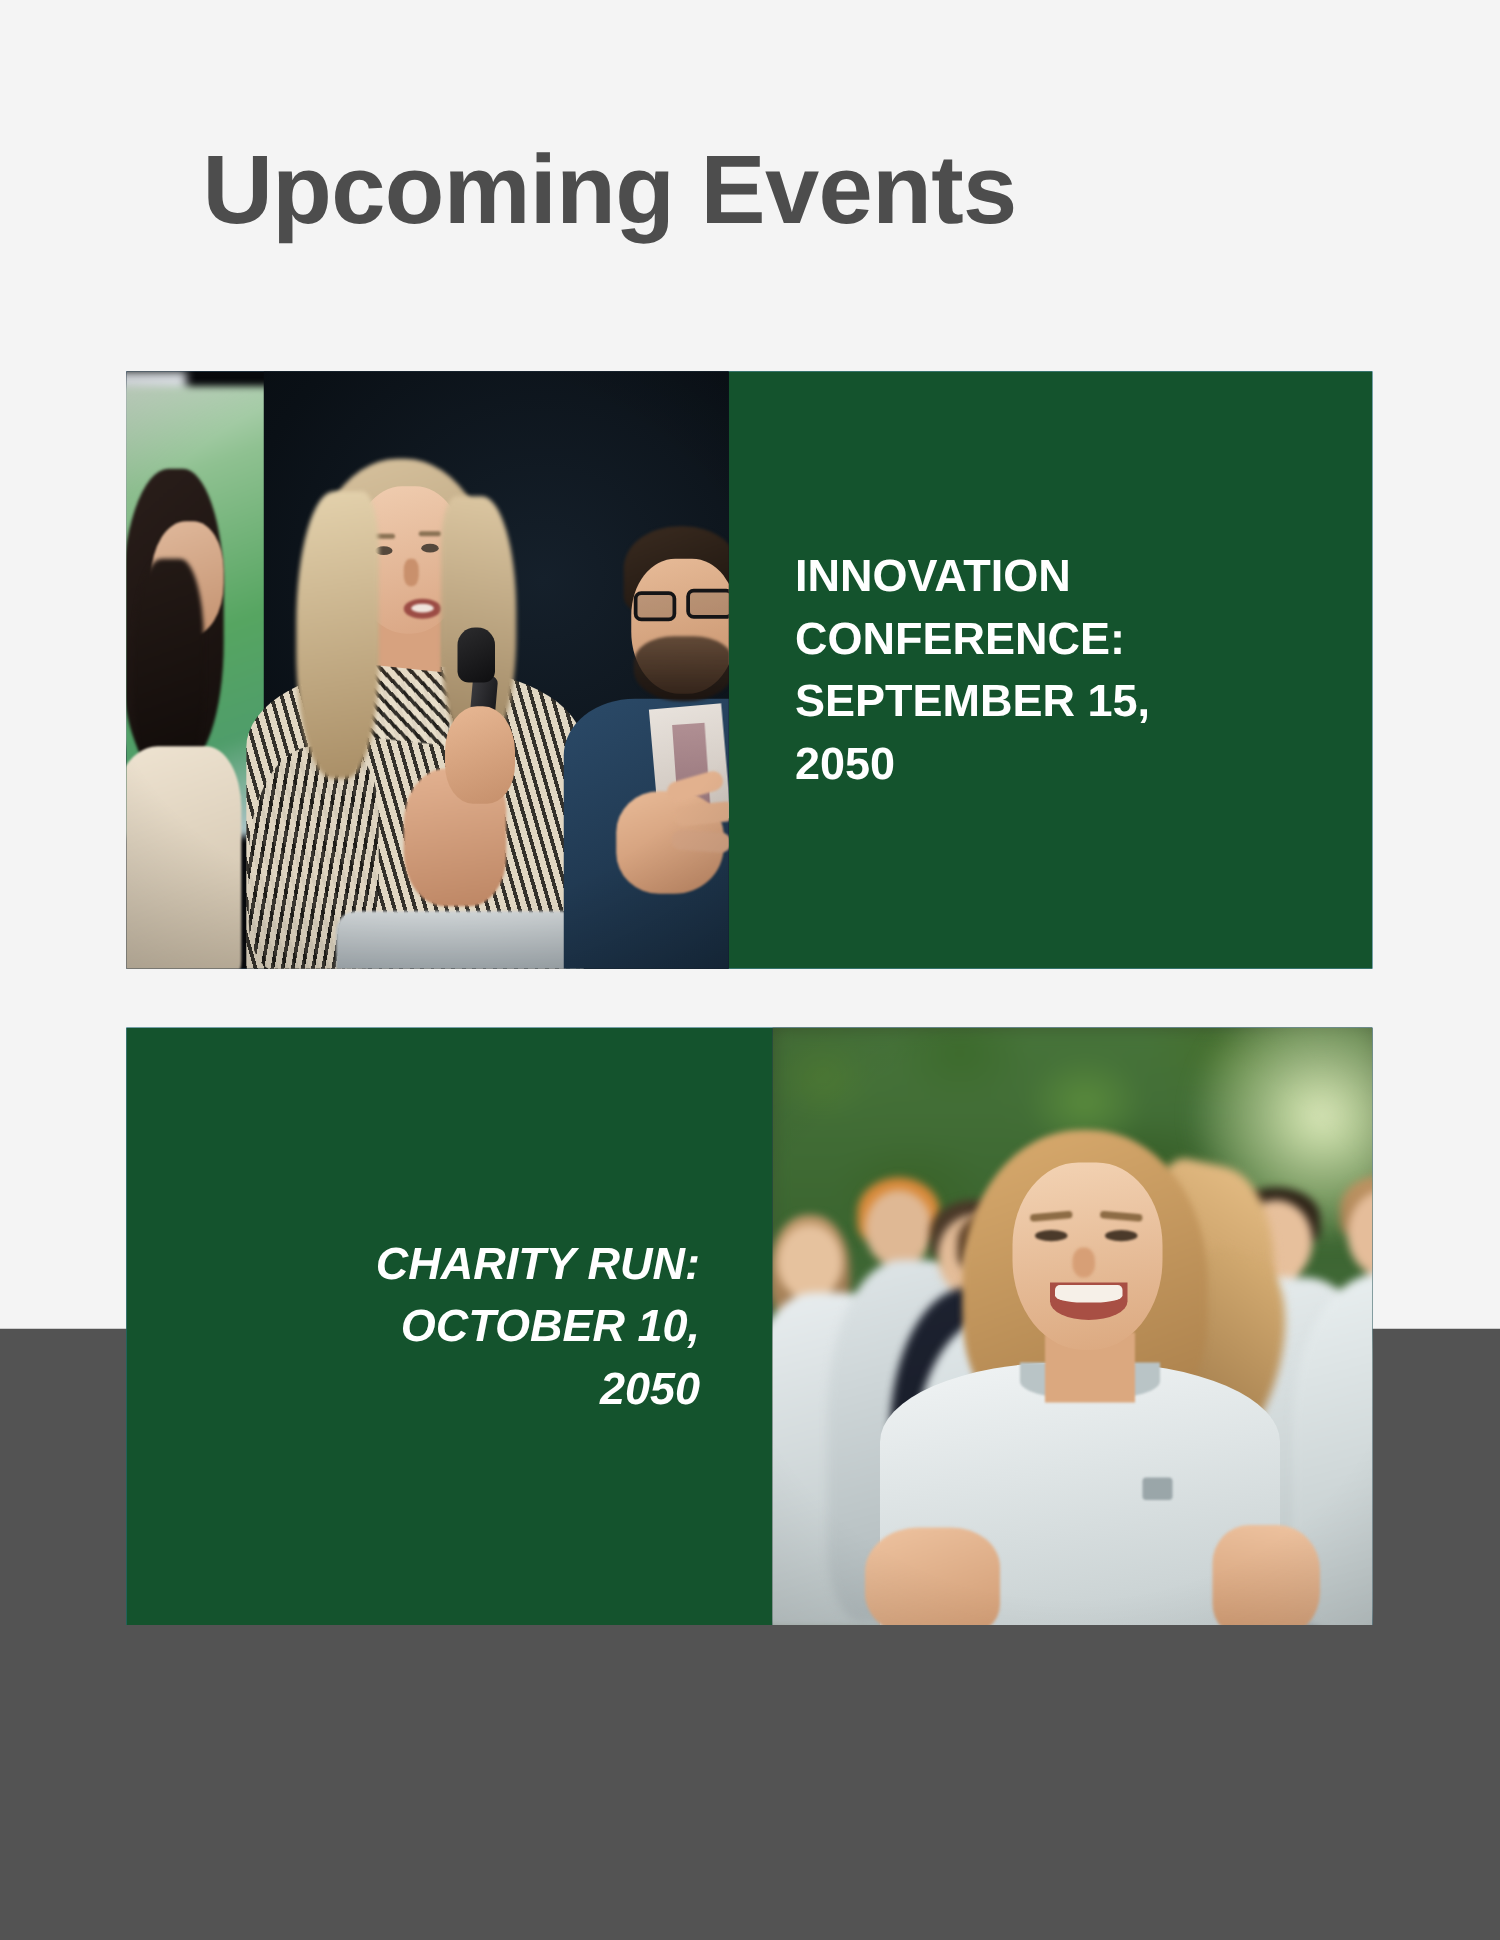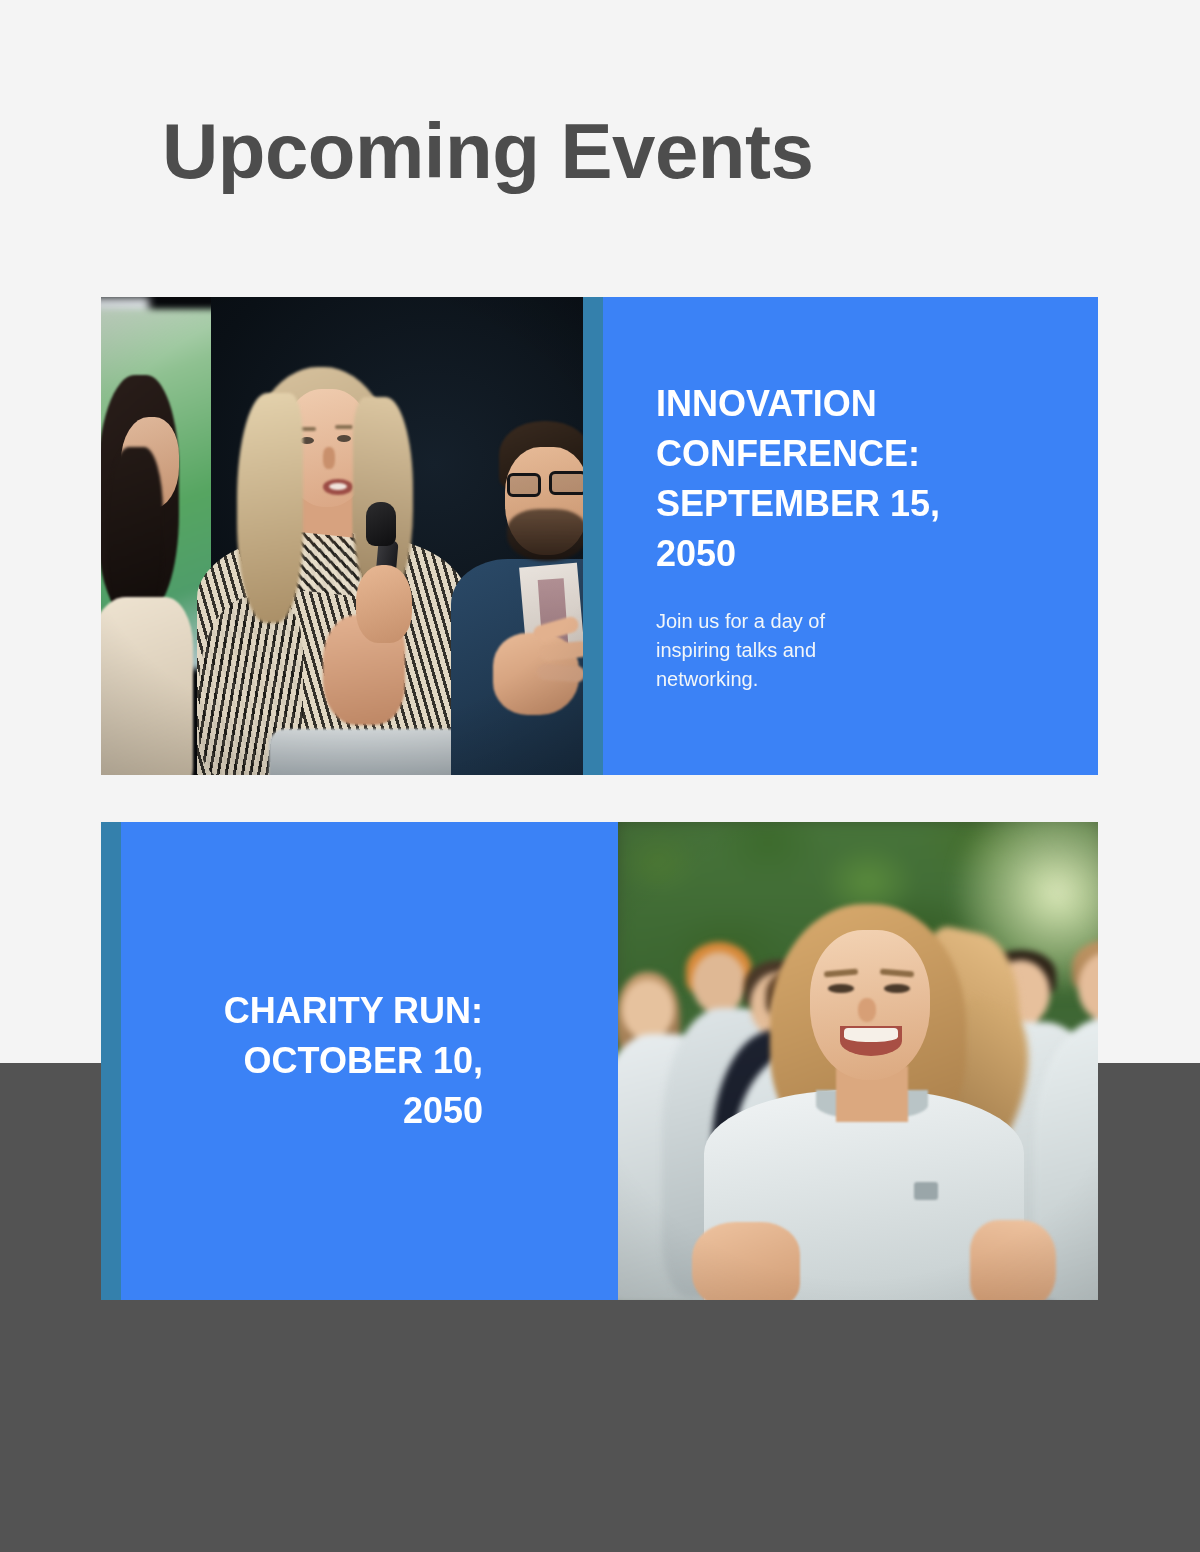--- a/index.html
+++ b/index.html
@@ -50,25 +50,24 @@
 
   .card-photo { position:relative; overflow:hidden; background:#0b0f14; flex:0 0 auto; }
   .card-1 .card-photo { width:482px; height:478px; }
   .card-2 .card-photo { width:480px; height:478px; order:2; }
 
   .card-text {
     flex:1 1 auto;
     display:flex;
     flex-direction:column;
     justify-content:center;
-    background:#3b82f6;
-    margin-left:20px;
+    background:#14532d;
   }
   .card-1 .card-text { padding:0 60px 0 53px; align-items:flex-start; text-align:left; }
-  .card-2 .card-text { padding:0 58px 0 42px;   text-align:right; order:1; }
+  .card-2 .card-text { padding:0 58px 0 28px; align-items:flex-end;   text-align:right; order:1;font-style:italic; }
 
   .card-heading {
     font-size:36px;
     font-weight:bold;
     line-height:50px;
     color:#ffffff;
     text-transform:uppercase;
     max-width:350px;
   }
   .card-2 .card-heading { max-width:320px; }
@@ -447,21 +446,20 @@
         <div class="m-finger1"></div>
         <div class="m-finger2"></div>
         <div class="m-finger3"></div>
 
         <div class="vign"></div>
       </div>
     </div>
 
     <div class="card-text">
       <div class="card-heading">Innovation Conference: September 15, 2050</div>
-      <div class="card-desc">Join us for a day of inspiring talks and networking.</div>
     </div>
   </div>
 
   <div class="event-card card-2">
 
     <div class="card-photo">
       <div class="ph2">
         <div class="trees"></div>
         <div class="ground"></div>
         <div class="sun"></div>

